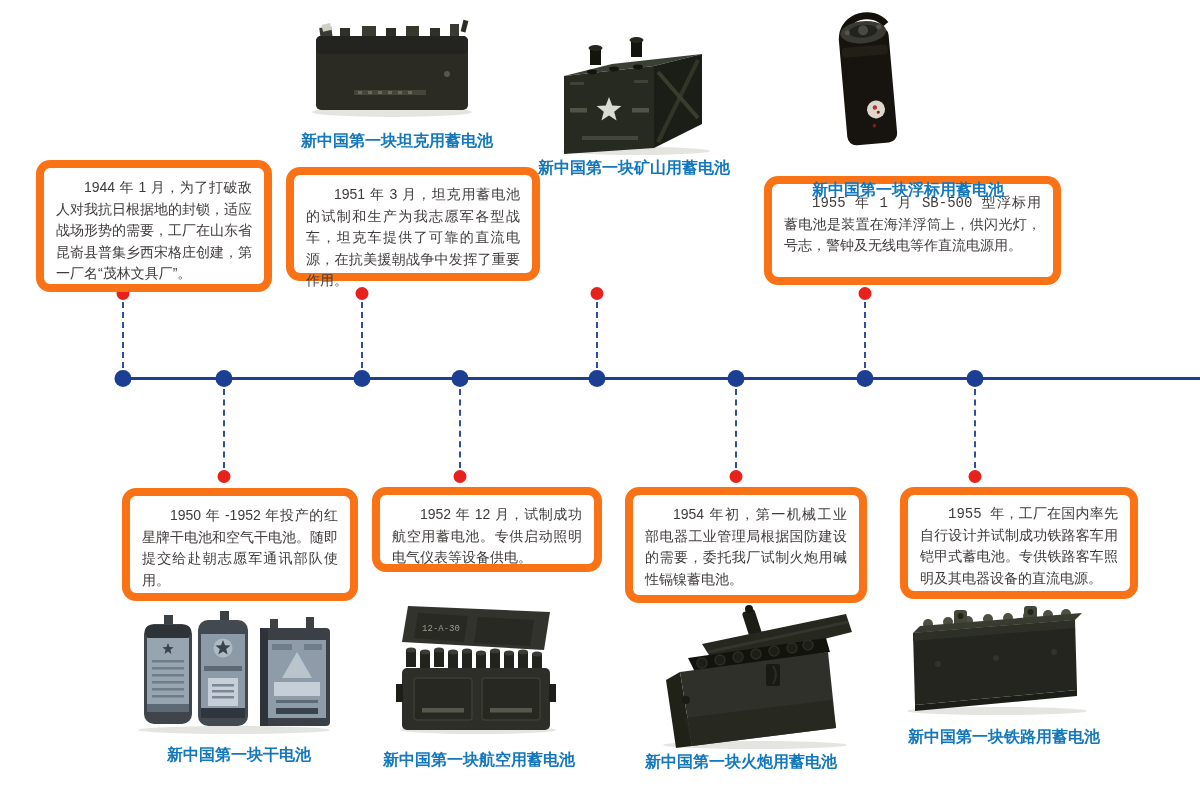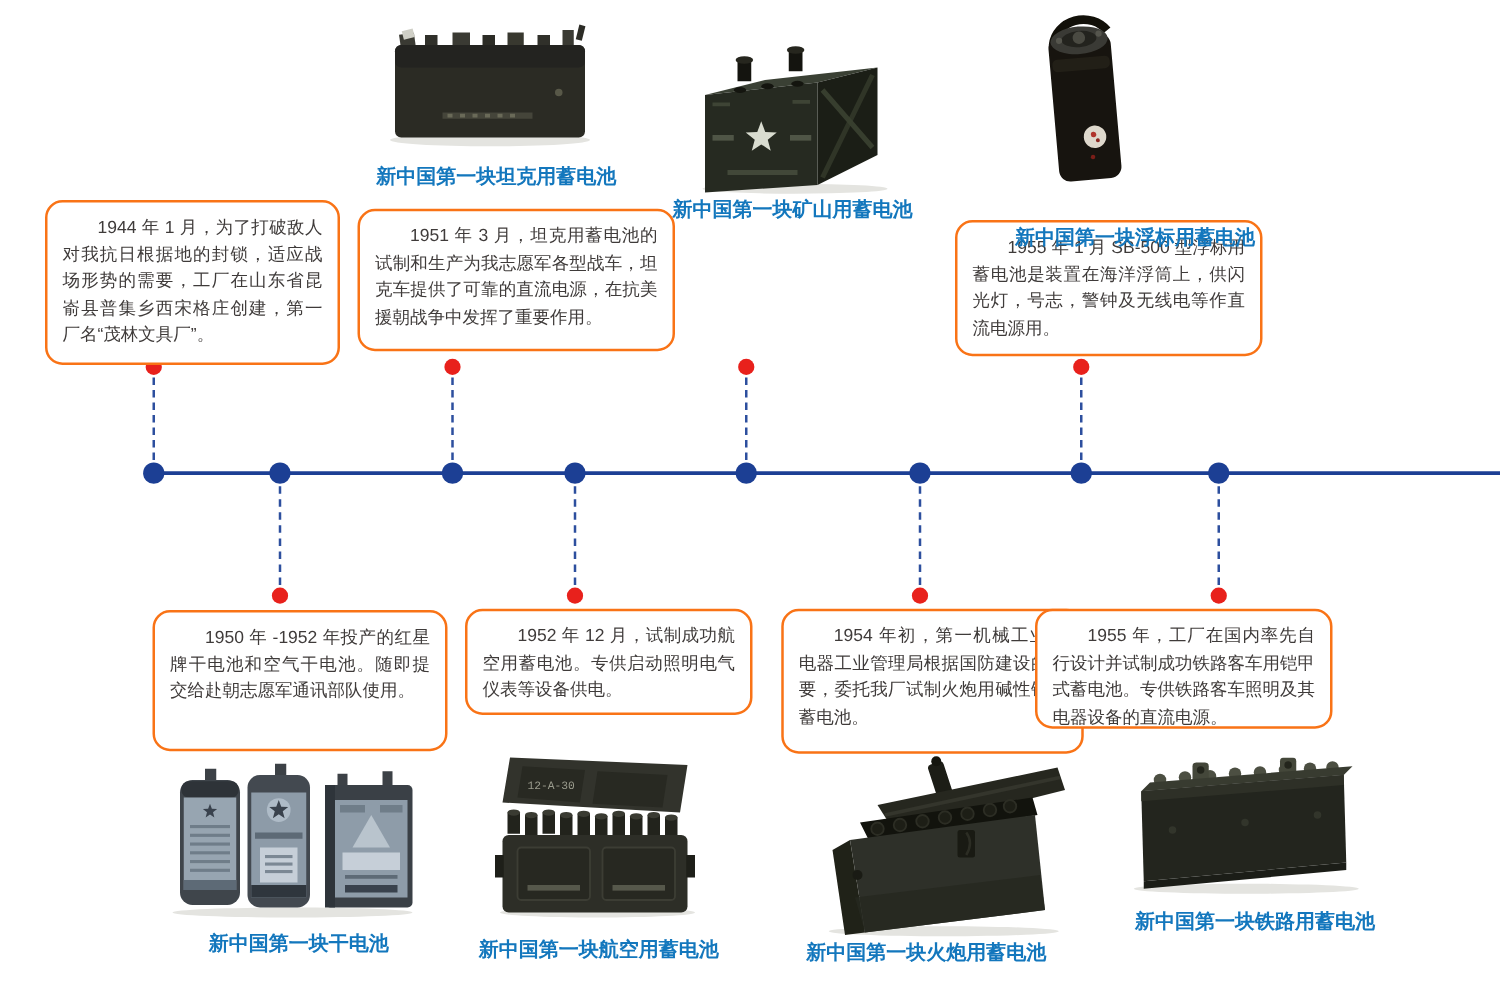--- a/index.html
+++ b/index.html
@@ -12,32 +12,32 @@
   .rdot{position:absolute;width:13px;height:13px;border-radius:50%;background:#e8211c;transform:translateX(-50%);}
   .rdot.up{top:287px;}
   .rdot.down{top:470px;}
   .dash{position:absolute;width:0;border-left:2px dashed #2d4f9e;transform:translateX(-50%);}
   .dash.up{top:302px;height:66px;}
   .dash.down{top:389px;height:79px;}
   .x0{left:123px}.x1{left:224px}.x2{left:362px}.x3{left:460px}
   .x4{left:597px}.x5{left:736px}.x6{left:865px}.x7{left:975px}
 
   
-  .box{position:absolute;box-sizing:border-box;border:2px solid #f97316;border-radius:14px;
+  .box{position:absolute;box-sizing:border-box;border:8px solid #f97316;border-radius:14px;
        background:#fff;padding:9px 12px;font-size:14px;line-height:21.5px;color:#3f3b3a;
        text-align:justify;}
   .box .txt{text-indent:2em;}
   #box-0{left:36px;top:160px;width:236px;height:132px;}
   #box-2{left:286px;top:167px;width:254px;height:114px;}
   #box-4{left:517px;top:196px;width:238px;height:76px;}
-  #box-6{left:764px;top:176px;width:246px;height:109px;}
+  #box-6{left:764px;top:176px;width:297px;height:109px;font-family:Liberation Mono, monospace;}
   #box-1{left:122px;top:488px;width:236px;height:113px;}
   #box-3{left:372px;top:487px;width:230px;height:85px;}
   #box-5{left:625px;top:487px;width:242px;height:116px;}
-  #box-7{left:828px;top:487px;width:238px;height:96px;}
+  #box-7{left:900px;top:487px;width:238px;height:112px;font-family:Liberation Mono, monospace;}
 
   
   .caption{position:absolute;transform:translateX(-50%);white-space:nowrap;
            color:#1377bd;font-weight:bold;font-size:16px;}
   #cap-2{left:397px;top:131px;}
   #cap-4{left:634px;top:158px;}
   #cap-6{left:908px;top:148px;margin-top:32px;}
   #cap-1{left:239px;top:745px;}
   #cap-3{left:479px;top:750px;}
   #cap-5{left:741px;top:752px;}

